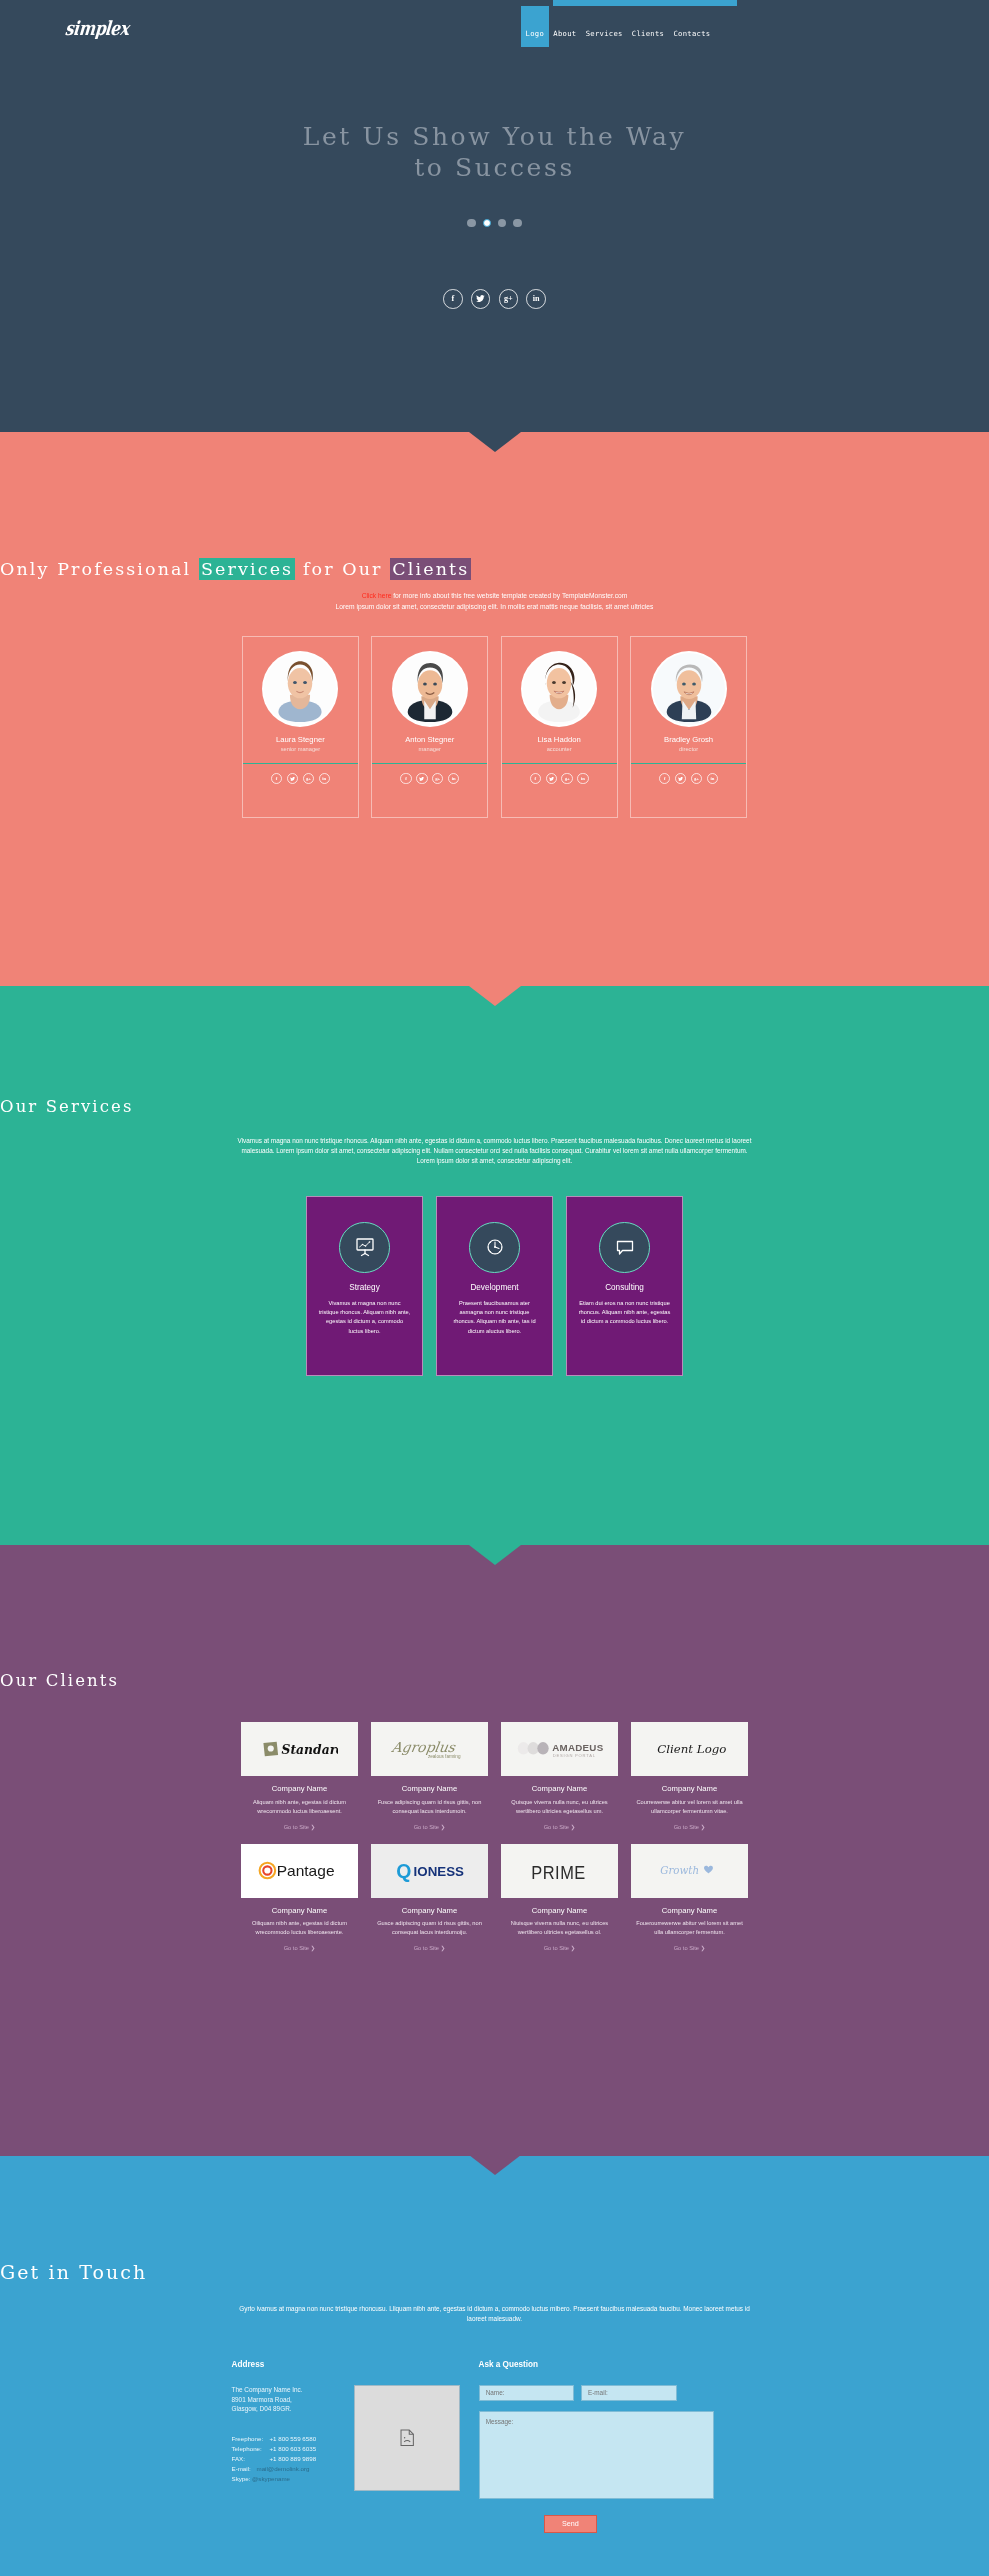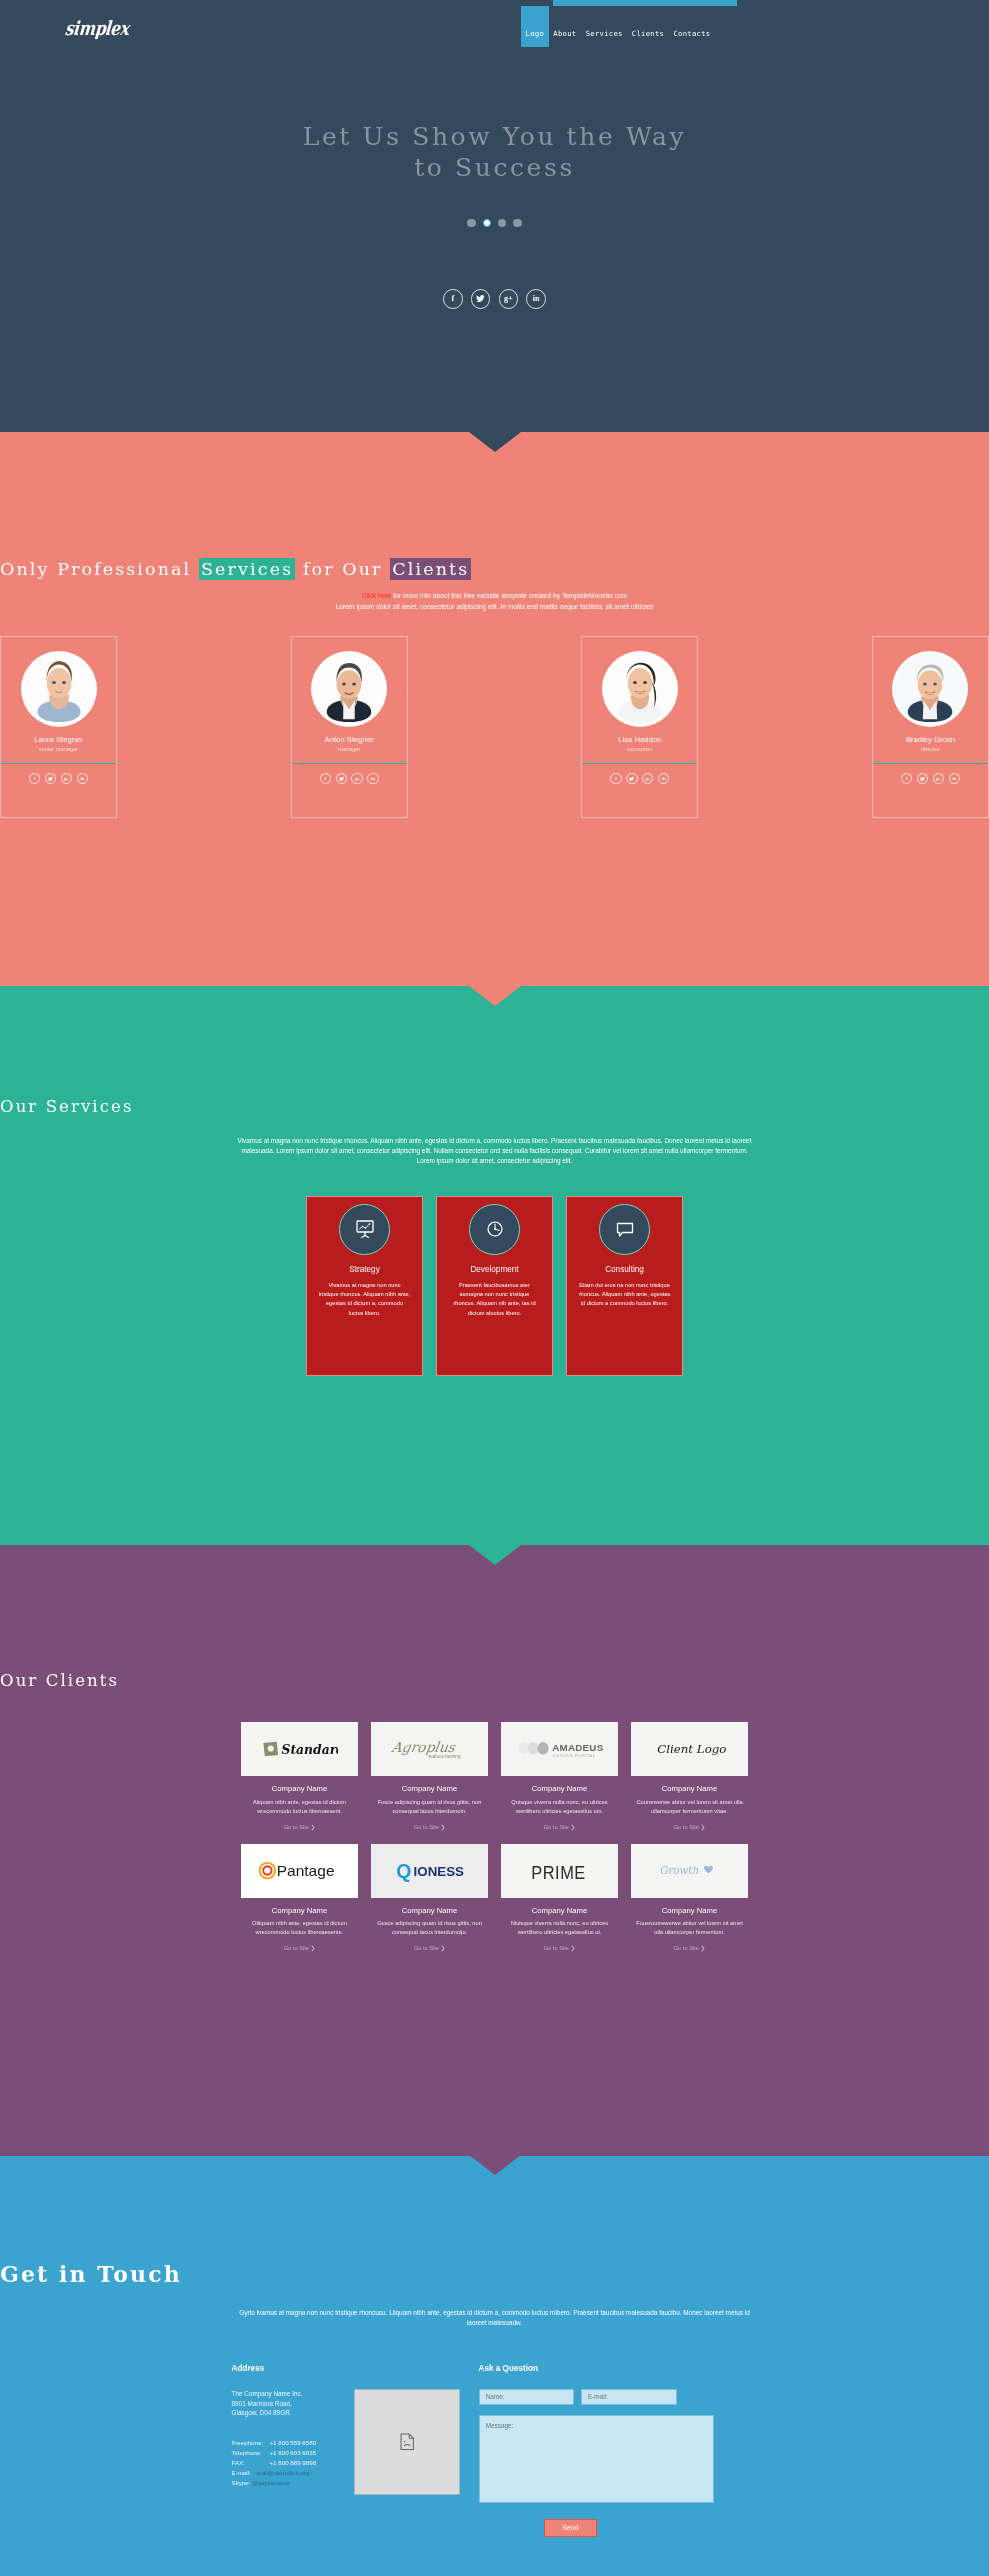--- a/index.html
+++ b/index.html
@@ -110,21 +110,21 @@
   .team .sect-title { font-size: 17.5px; line-height: 1.38; padding-top: 103px; }
   .hl-green { background: #2cb395; padding: 1px 2.1px; }
   .hl-purple { background: #7a4e77; padding: 1px 2.1px; }
 
   .team-sub {
     text-align: center; color: #ffffff;
     font-size: 6.7px; line-height: 1.55; margin-top: 10.3px;
   }
   .team-sub a { color: #ff2a1c; text-decoration: none; }
 
-  .cards { display: flex; justify-content: space-between; gap: 12.4px; margin-top: 24px; }
+  .cards { display: flex; justify-content: center; gap: 12.4px; margin-top: 24px; }
   .card {
     width: 117px; height: 182px;
     border: 0.5px solid rgba(255,255,255,0.45);
     padding: 7.2px 6.2px 0 6.2px;
     text-align: center;
   }
   .avatar {
     width: 76px; height: 76px; border-radius: 50%;
     margin: 6.2px auto 0 auto;
     border: 2.6px solid rgba(255,255,255,0.35);
@@ -148,24 +148,24 @@
   .services { background: #2cb395; position: relative; height: 559px; }
   .arrow-services { top: 986px; border-top: 20.6px solid #f08377; }
   .services .sect-title { font-size: 16.5px; padding-top: 111px; }
   .services-desc {
     color: #ffffff; font-size: 6.4px; line-height: 1.62;
     text-align: center; width: 526px; margin: 19.6px auto 0 auto;
   }
   .scards { display: flex; justify-content: center; gap: 13px; margin-top: 29px; }
   .scard {
     width: 117px; height: 180px;
-    background: #b91c1c;
+    background: #701a75;
     border: 0.5px solid rgba(255,255,255,0.5);
     text-align: center;
-    padding-top: 7px;
+    padding-top: 25px;
   }
   .sicon {
     width: 51px; height: 51px; border-radius: 50%;
     background: #35495c; margin: 0 auto;
     border: 1.5px solid #66ddc0;
     display: flex; align-items: center; justify-content: center;
   }
   .scard-title { color: #fff; font-size: 8.2px; margin-top: 10.3px; }
   .scard-text { color: #fff; font-size: 5.7px; line-height: 1.6; margin-top: 7.2px; padding: 0 11.3px; }
 
@@ -183,21 +183,21 @@
   .cname { color: #ffffff; font-size: 7.7px; margin-top: 8.2px; }
   .cdesc { color: #f0e6ef; font-size: 5.7px; line-height: 1.55; margin-top: 4.6px; padding: 0 3.1px; }
   .clink {
     display: inline-block; color: #c9a9c7; font-size: 5.7px;
     margin-top: 8.2px; text-decoration: none;
   }
 
   
   .contact { background: #3ba3d0; position: relative; height: 564px; }
   .arrow-contact { top: 2155px; border-top: 20.6px solid #7a4e77; }
-  .contact .sect-title { font-size: 22px; padding-top: 105px; font-weight: bold; }
+  .contact .sect-title { font-size: 19px; padding-top: 105px; }
   .contact-desc {
     color: #ffffff; font-size: 6.4px; line-height: 1.6;
     text-align: center; width: 526px; margin: 20.6px auto 0 auto;
   }
   .contact-cols {
     display: flex; margin-top: 36px; width: 526px; margin-left: auto; margin-right: auto;
   }
   .col-address { width: 247px; }
   .col-form { width: 278px; }
   .blk-title { color: #ffffff; font-size: 8.2px; font-weight: bold; }

